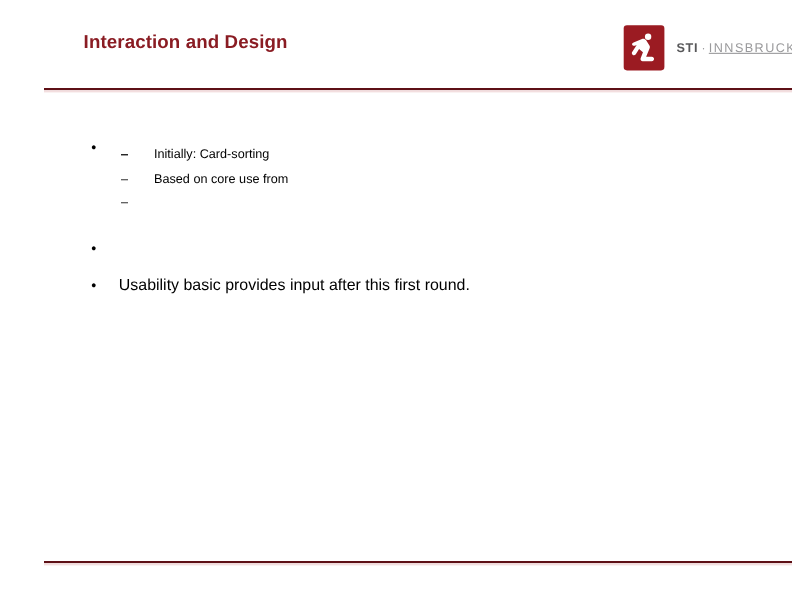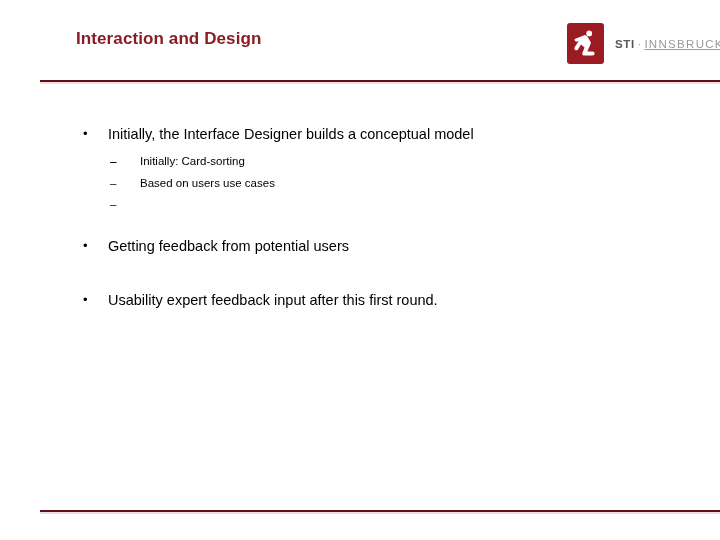--- a/index.html
+++ b/index.html
@@ -187,52 +187,50 @@
 
   <div class="rule rule-top">
     <div class="rule-main"></div>
     <div class="rule-shadow"></div>
   </div>
 
   <div class="content">
 
     <div class="bullet-l1">
       <span class="marker">•</span>
-      <span>Initially, the Interface Designer builds a conceptual model</span>
     </div>
 
     <div class="sub-list">
       <div class="bullet-l2">
         <span class="marker">–</span>
       </div>
       <div class="bullet-l2">
         <span class="marker">–</span>
         <span>Initially: Card-sorting</span>
       </div>
       <div class="bullet-l2">
         <span class="marker">–</span>
-        <span>Based on users use cases</span>
+        <span>Based on core use from</span>
       </div>
       <div class="bullet-l2">
         <span class="marker">–</span>
       </div>
     </div>
 
     <div class="gap-lg"></div>
 
     <div class="bullet-l1">
       <span class="marker">•</span>
-      <span>Getting feedback from potential users</span>
     </div>
 
     <div class="gap-md"></div>
 
     <div class="bullet-l1">
       <span class="marker">•</span>
-      <span>Usability expert feedback input after this first round.</span>
+      <span>Usability basic provides input after this first round.</span>
     </div>
 
   </div>
 
   <div class="rule rule-bottom">
     <div class="rule-main"></div>
     <div class="rule-shadow"></div>
   </div>
 
   <div class="page-number">38</div>

